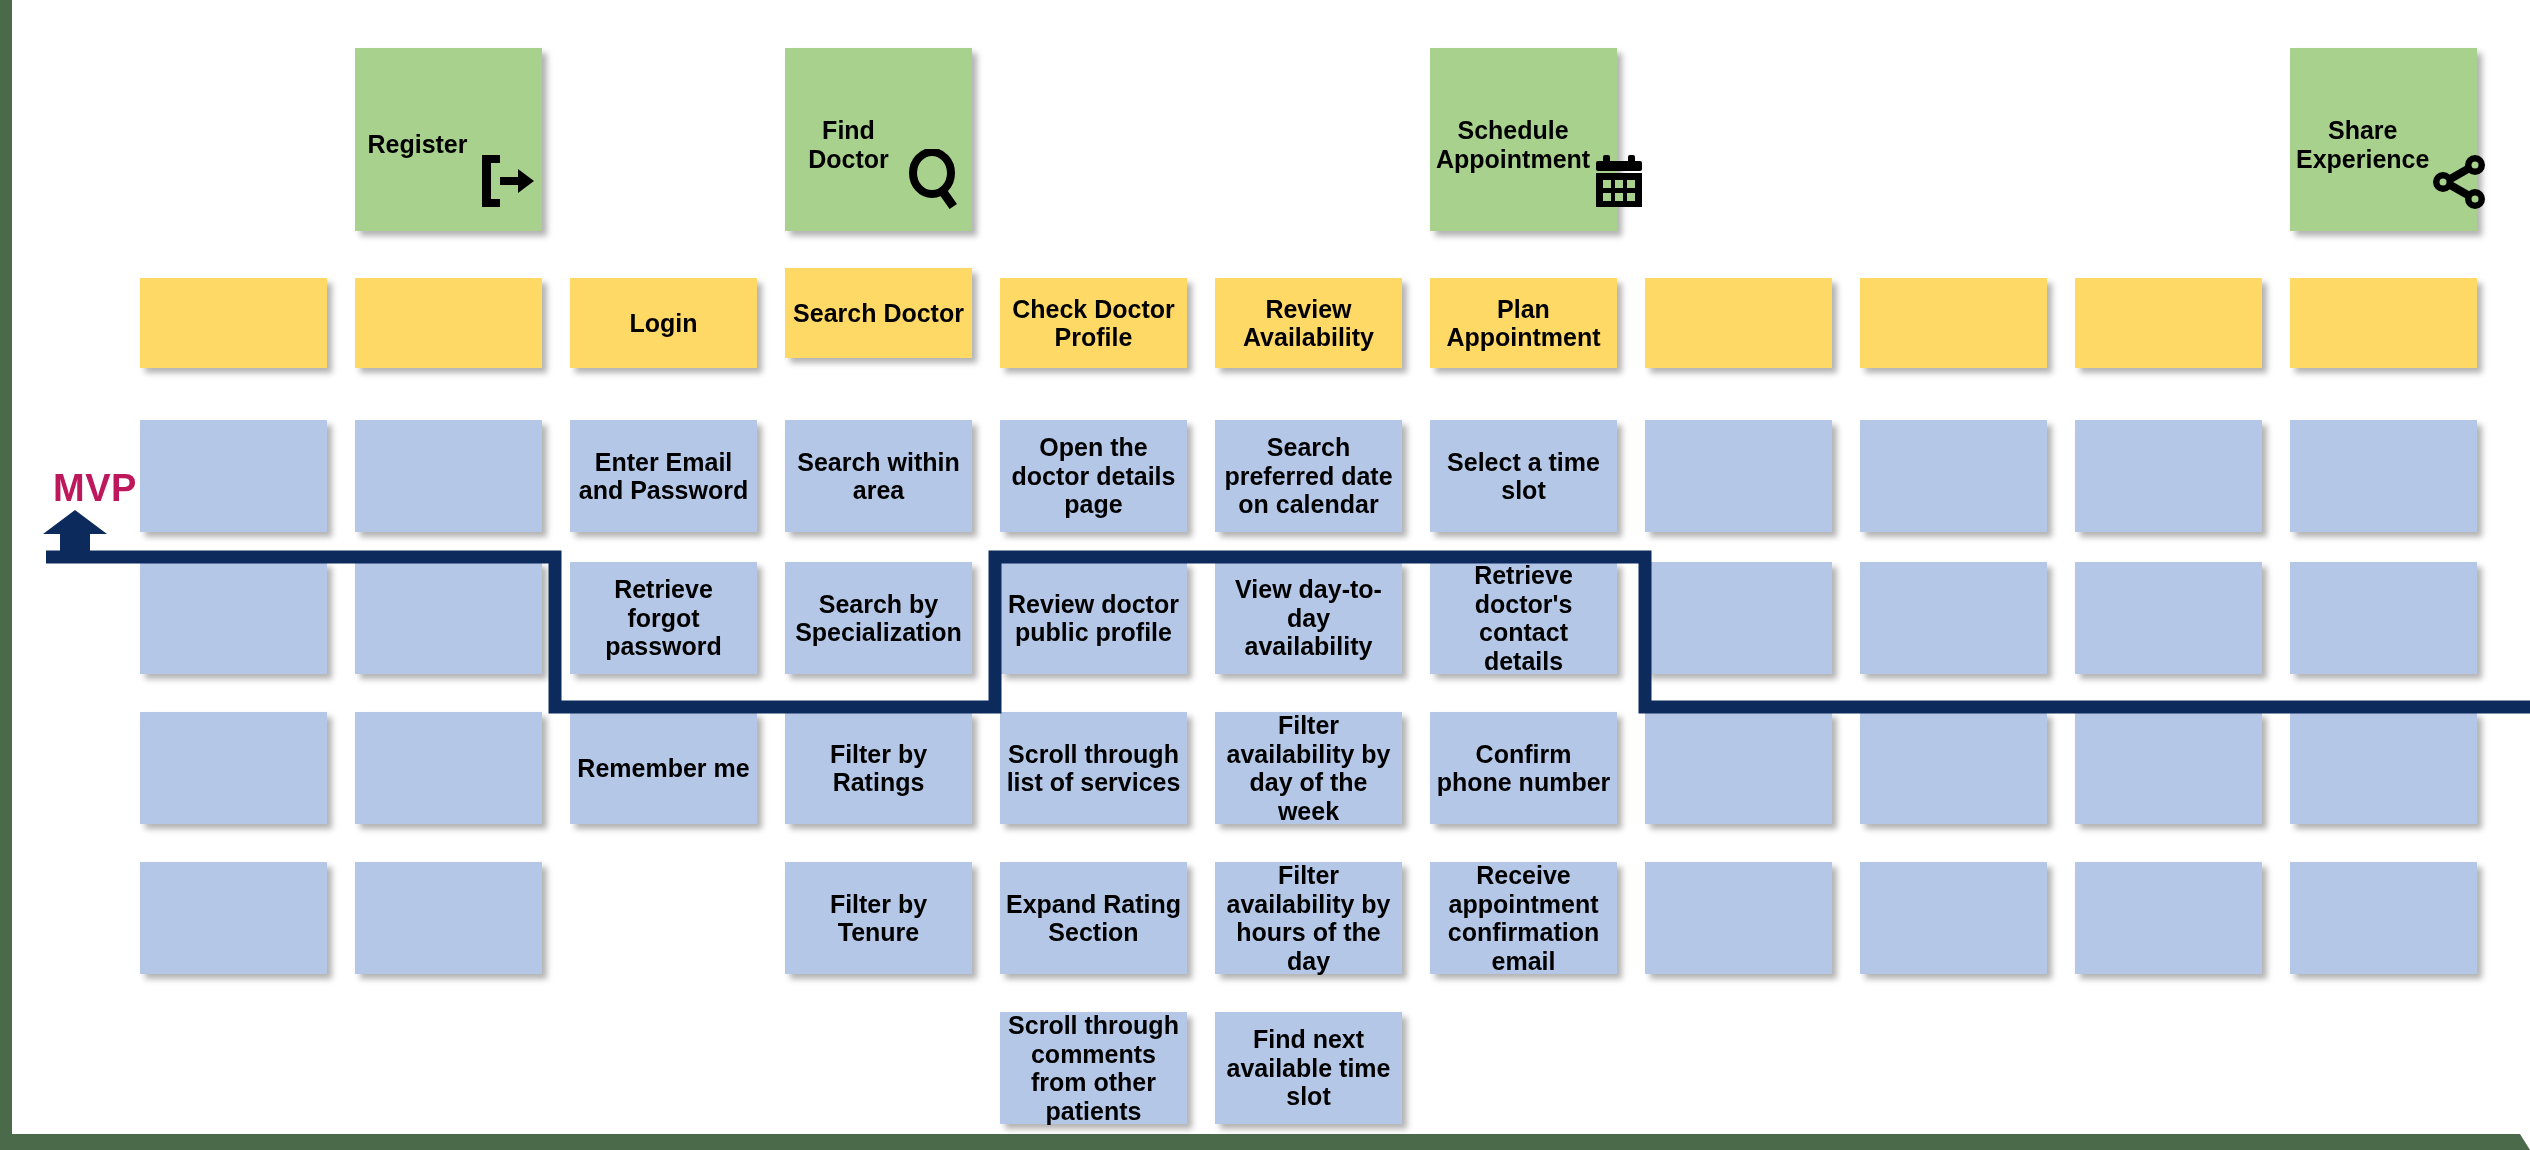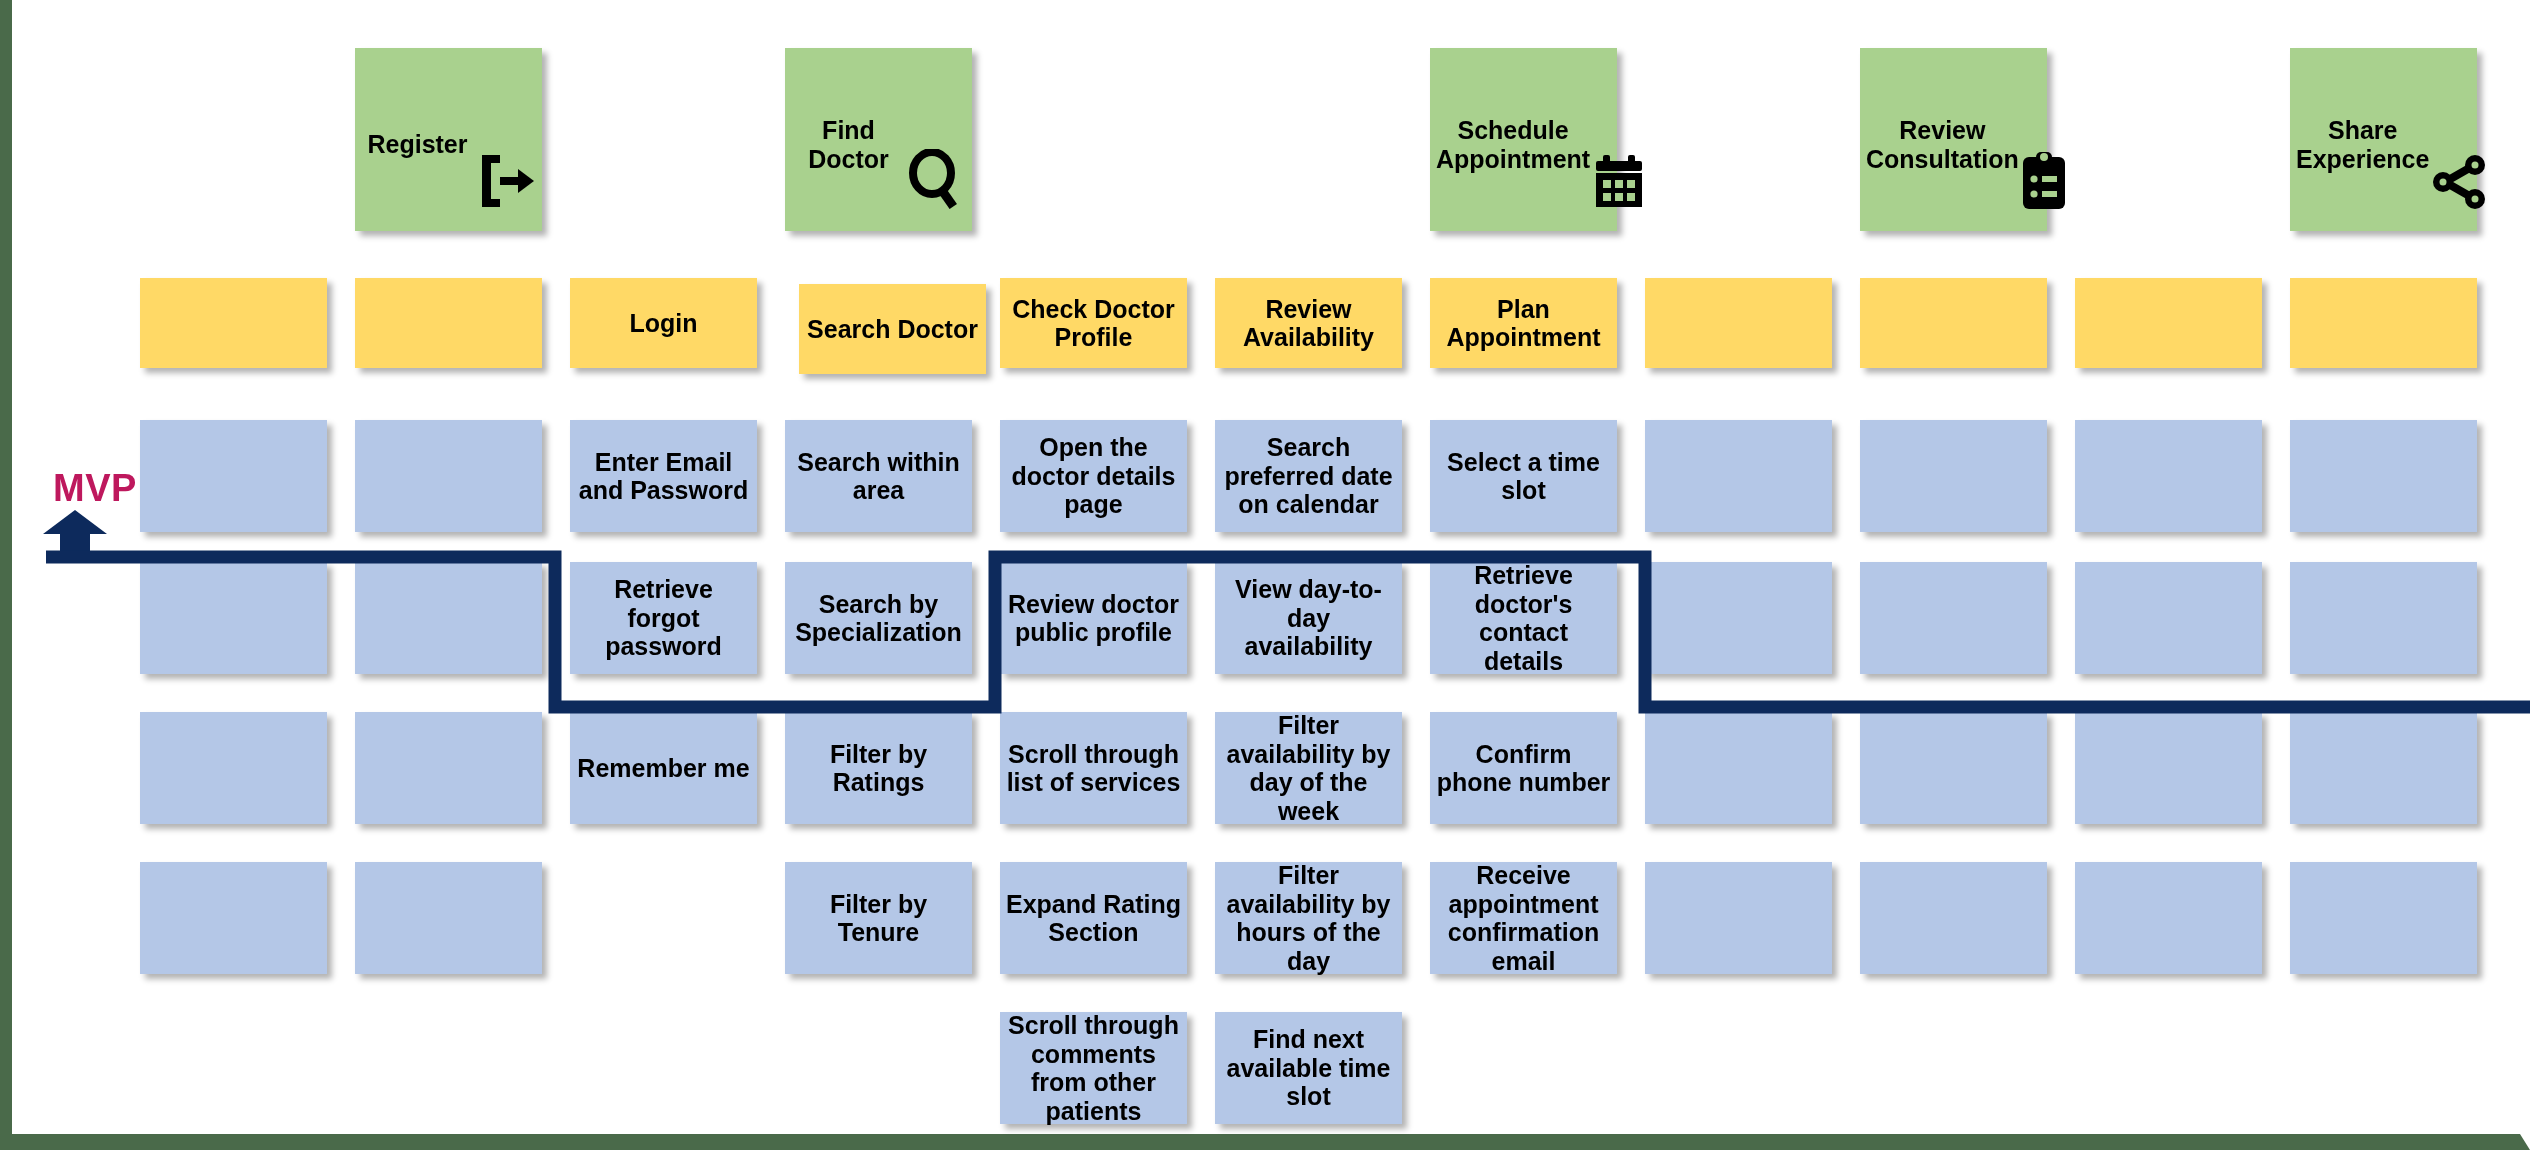--- a/index.html
+++ b/index.html
@@ -113,36 +113,20 @@
         <rect x="13" y="27" width="8" height="8"></rect>
             <rect x="25" y="27" width="8" height="8"></rect>
         <rect x="37" y="27" width="8" height="8"></rect>
         <rect x="13" y="40" width="8" height="8"></rect>
             <rect x="25" y="40" width="8" height="8"></rect>
         <rect x="37" y="40" width="8" height="8"></rect>
       </g>
     </svg>
       </div>
     </div>
-    <div class="card card-green" style="left: 1848px; top: 48px; width: 187px; height: 183px;">
-      <div class="title">Review<br>Consultation</div>
-      <div class="glyph">
-        <svg width="50" height="60" viewBox="0 0 50 60">
-      <rect x="4" y="6" width="42" height="52" rx="6" fill="#000"></rect>
-      <rect x="17" y="1" width="16" height="11" rx="5" fill="#000"></rect>
-      <circle cx="25" cy="6" r="4" fill="#a9d18e"></circle>
-      <g fill="#a9d18e">
-        <circle cx="15" cy="28" r="3.6"></circle>
-            <rect x="23" y="25" width="15" height="6"></rect>
-        <circle cx="15" cy="43" r="3.6"></circle>
-            <rect x="23" y="40" width="15" height="6"></rect>
-      </g>
-    </svg>
-      </div>
-    </div>
     <div class="card card-green" style="left: 2278px; top: 48px; width: 187px; height: 183px;">
       <div class="title">Share<br>Experience</div>
       <div class="glyph">
         <svg width="60" height="58" viewBox="0 0 60 58">
       <line x1="16" y1="29" x2="44" y2="13" stroke="#000" stroke-width="8"></line>
       <line x1="16" y1="29" x2="44" y2="45" stroke="#000" stroke-width="8"></line>
       <circle cx="14" cy="29" r="10" fill="#000"></circle>
       <circle cx="46" cy="12" r="10" fill="#000"></circle>
       <circle cx="46" cy="46" r="10" fill="#000"></circle>
       <circle cx="14" cy="29" r="3.5" fill="#a9d18e"></circle>
@@ -153,21 +137,21 @@
     </div>
     <div class="card card-yellow" style="left: 128px; top: 278px; width: 187px; height: 90px;">
       <span></span>
     </div>
     <div class="card card-yellow" style="left: 343px; top: 278px; width: 187px; height: 90px;">
       <span></span>
     </div>
     <div class="card card-yellow" style="left: 558px; top: 278px; width: 187px; height: 90px;">
       <span>Login</span>
     </div>
-    <div class="card card-yellow" style="left: 773px; top: 284px; width: 187px; height: 90px; margin-left: 14px;">
+    <div class="card card-yellow" style="left: 773px; top: 268px; width: 187px; height: 90px;">
       <span>Search Doctor</span>
     </div>
     <div class="card card-yellow" style="left: 988px; top: 278px; width: 187px; height: 90px;">
       <span>Check Doctor Profile</span>
     </div>
     <div class="card card-yellow" style="left: 1203px; top: 278px; width: 187px; height: 90px;">
       <span>Review Availability</span>
     </div>
     <div class="card card-yellow" style="left: 1418px; top: 278px; width: 187px; height: 90px;">
       <span>Plan Appointment</span>

